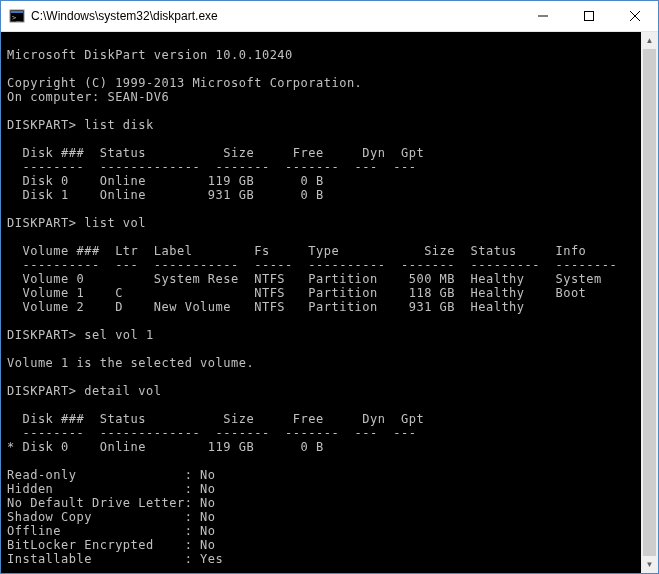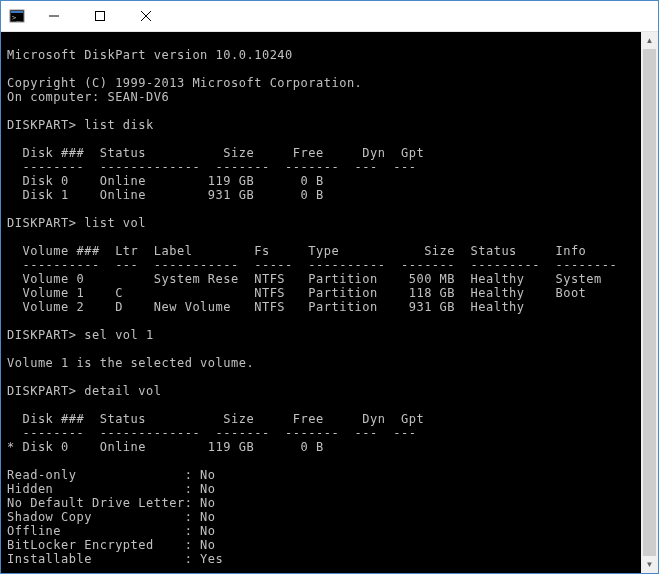--- a/index.html
+++ b/index.html
@@ -97,20 +97,21 @@
 <div class="window">
 
   <div class="titlebar">
     <span class="titlebar-icon">
       <svg width="16" height="16" viewBox="0 0 16 16">
         <rect x="1" y="2" width="14" height="12" fill="#000" stroke="#888" stroke-width="1"></rect>
         <rect x="2" y="3" width="12" height="2" fill="#3b78c6"></rect>
         <text x="3" y="12" font-size="7" fill="#c0c0c0" font-family="monospace">&gt;_</text>
       </svg>
     </span>
+    <div class="titlebar-title">C:\Windows\system32\diskpart.exe</div>
     <div class="title-controls">
       <button class="title-btn">
         <svg width="10" height="10">
             <line x1="0" y1="5" x2="10" y2="5" stroke="#000" stroke-width="1"></line>
           </svg>
       </button>
       <button class="title-btn">
         <svg width="10" height="10">
             <rect x="0.5" y="0.5" width="9" height="9" fill="none" stroke="#000" stroke-width="1"></rect>
           </svg>

